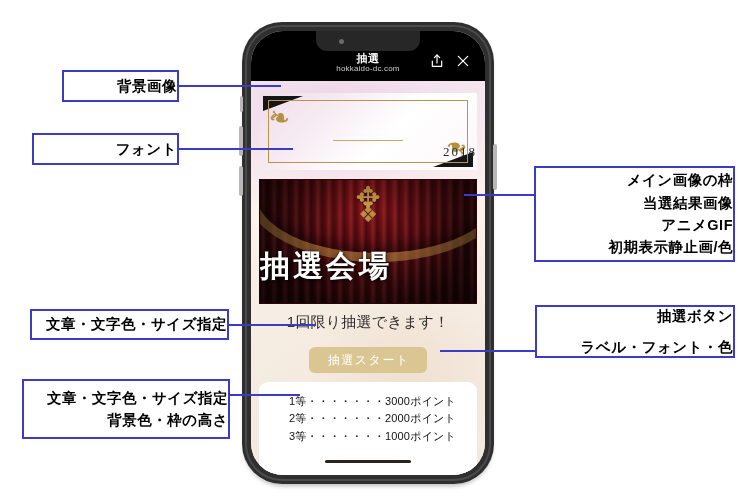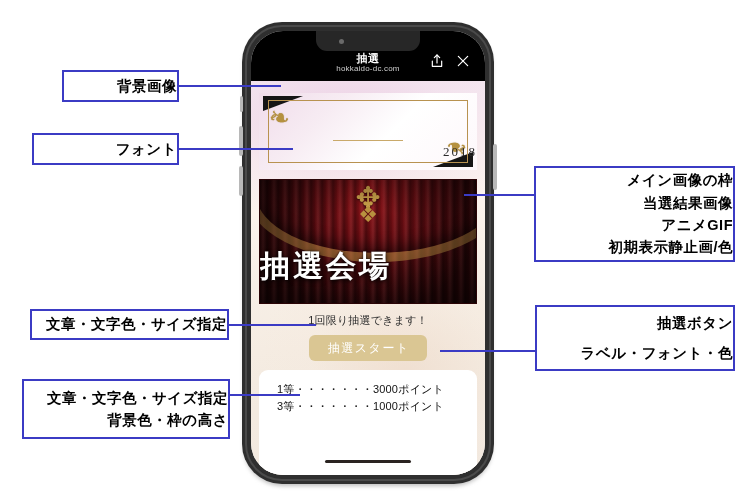--- a/index.html
+++ b/index.html
@@ -321,28 +321,28 @@
     font-weight: 700;
     color: #ffffff;
     letter-spacing: 3px;
     text-shadow: 0 2px 5px rgba(0,0,0,0.85), 0 0 2px rgba(0,0,0,0.9);
   }
 
   
   .caption {
     margin-top: 9px;
     text-align: center;
-    font-size: 11px;
+    font-size: 15px;
     color: #2d2d2d;
     letter-spacing: 0.2px;
   }
 
   
   .btn-wrap {
-    margin-top: 7px;
+    margin-top: 15px;
     display: flex;
     justify-content: center;
   }
   .lottery-btn {
     width: 118px;
     height: 26px;
     border: none;
     border-radius: 6px;
     background: #dac693;
     color: #ffffff;
@@ -359,21 +359,21 @@
   
   .prize-card {
     margin-top: 9px;
     background: #ffffff;
     border-radius: 9px;
     min-height: 104px;
     padding: 11px 0 0 0;
   }
   .prize-list {
     margin: 0;
-    padding: 0 0 0 18px;
+    padding: 0 0 0 30px;
     list-style: none;
   }
   .prize-list li {
     font-size: 11px;
     color: #111111;
     line-height: 1.58;
     letter-spacing: 0.2px;
     white-space: nowrap;
   }
 
@@ -417,21 +417,21 @@
   <span class="cl-line">背景色・枠の高さ</span>
 </div>
 
 <div class="callout" style="left:534px; top:166px; width:201px; height:96px;">
   <span class="cl-line">メイン画像の枠</span>
   <span class="cl-line">当選結果画像</span>
   <span class="cl-line">アニメGIF</span>
   <span class="cl-line">初期表示静止画/色</span>
 </div>
 
-<div class="callout" style="left:535px; top:305px; width:200px; height:66px;">
+<div class="callout" style="left:535px; top:305px; width:200px; height:53px;">
   <span class="cl-line" style="margin-bottom:8px;">抽選ボタン</span>
   <span class="cl-line">ラベル・フォント・色</span>
 </div>
 
 <div id="phone">
   <div class="phone-shadow"></div>
   <div class="phone-body">
     <div class="phone-rim"></div>
 
     <div class="side-btn sb-mute"></div>
@@ -487,20 +487,21 @@
 
           <div class="caption">1回限り抽選できます！</div>
 
           <div class="btn-wrap">
             <button class="lottery-btn">抽選スタート</button>
           </div>
 
           <div class="prize-card">
             <ul class="prize-list">
               <li>1等・・・・・・・3000ポイント</li>
+              <li>2等・・・・・・・2000ポイント</li>
               <li>3等・・・・・・・1000ポイント</li>
             </ul>
           </div>
 
         </div>
         <div class="home-ind"></div>
       </div>
 
     </div>
   </div>

